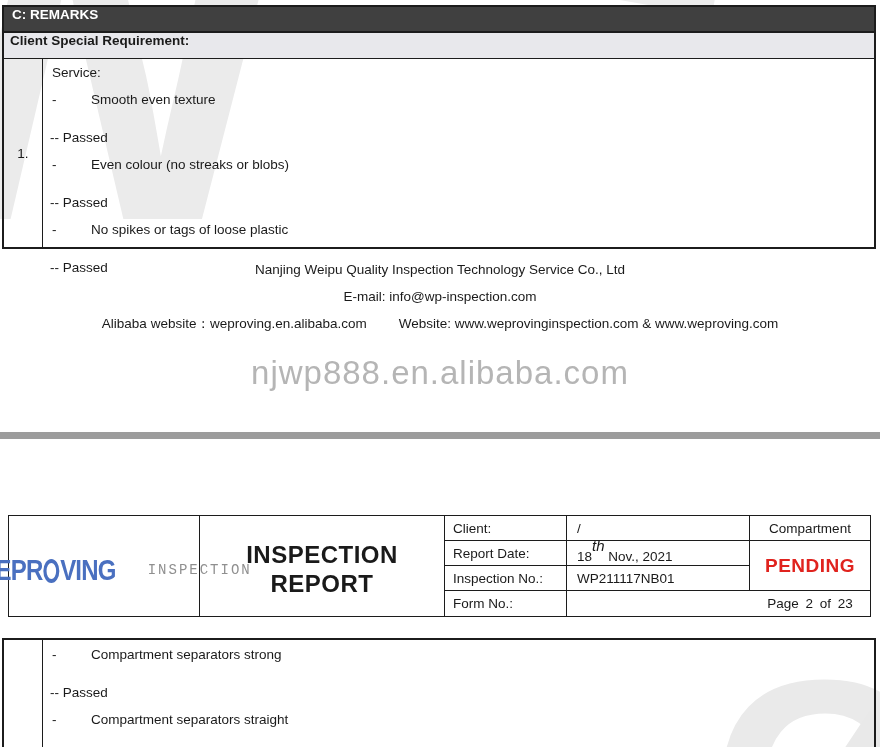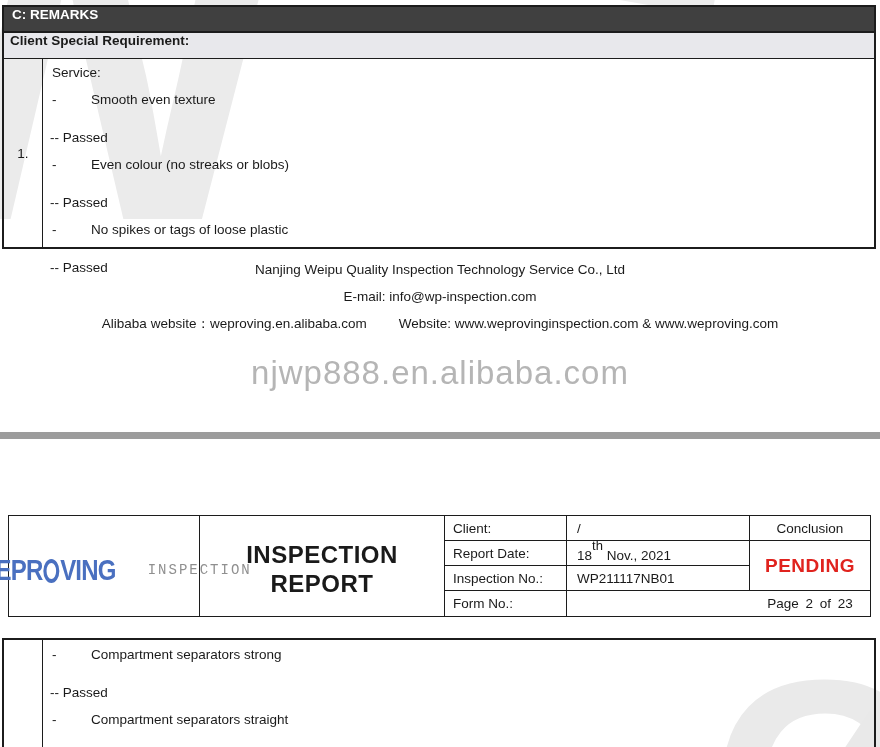--- a/index.html
+++ b/index.html
@@ -52,21 +52,21 @@
   .logo-sub { font-family:"Liberation Mono", monospace; font-size:14px;
     letter-spacing:2px; color:#8f8f8f; }
   .title-cell { grid-column:2; grid-row:1/5; border-right:1px solid #1c1c1c;
     display:flex; flex-direction:column; align-items:center; justify-content:center;
     font-size:24px; font-weight:bold; line-height:29px; letter-spacing:0.5px; padding-top:5px; }
   .fld-label { grid-column:3; border-right:1px solid #1c1c1c; border-bottom:1px solid #1c1c1c;
     display:flex; align-items:center; padding-left:8px; font-size:13.5px; }
   .fld-value { grid-column:4; border-right:1px solid #1c1c1c; border-bottom:1px solid #1c1c1c;
     display:flex; align-items:center; padding-left:10px; font-size:13.5px; }
   .fld-label.no-bb, .fld-value.no-bb { border-bottom:none; }
-  .fld-value sup { font-size:13px; line-height:1; position:relative; top:-4px; }
+  .fld-value sup { font-size:15px; line-height:1; position:relative; top:-4px;font-style:italic; }
   .concl-cell { grid-column:5; grid-row:1; border-bottom:1px solid #1c1c1c;
     display:flex; align-items:center; justify-content:center; font-size:13.5px; }
   .pending-cell { grid-column:5; grid-row:2/4; border-bottom:1px solid #1c1c1c;
     display:flex; align-items:center; justify-content:center;
     color:#e0231e; font-weight:bold; font-size:19px; letter-spacing:0.5px; }
   .page-cell { grid-column:5; grid-row:4; display:flex; align-items:center;
     justify-content:center; font-size:13.5px; word-spacing:3px; }
   
   .cont-table { position:absolute; z-index:1; left:2px; top:638px; width:874px; height:130px;
     border:2px solid #1c1c1c; border-bottom:none; display:flex; }
@@ -164,21 +164,21 @@
       </div>
     <div class="fld-value" style="grid-row:3">
         <span>WP211117NB01</span>
       </div>
 
     <div class="fld-label no-bb" style="grid-row:4">
         <span>Form No.:</span>
       </div>
 
     <div class="concl-cell">
-        <span>Conclusion</span>
+        <span>Compartment</span>
       </div>
     <div class="pending-cell">
         <span>PENDING</span>
       </div>
     <div class="page-cell">
         <span>Page 2 of 23</span>
       </div>
   </div>
 
   <div class="cont-table">

